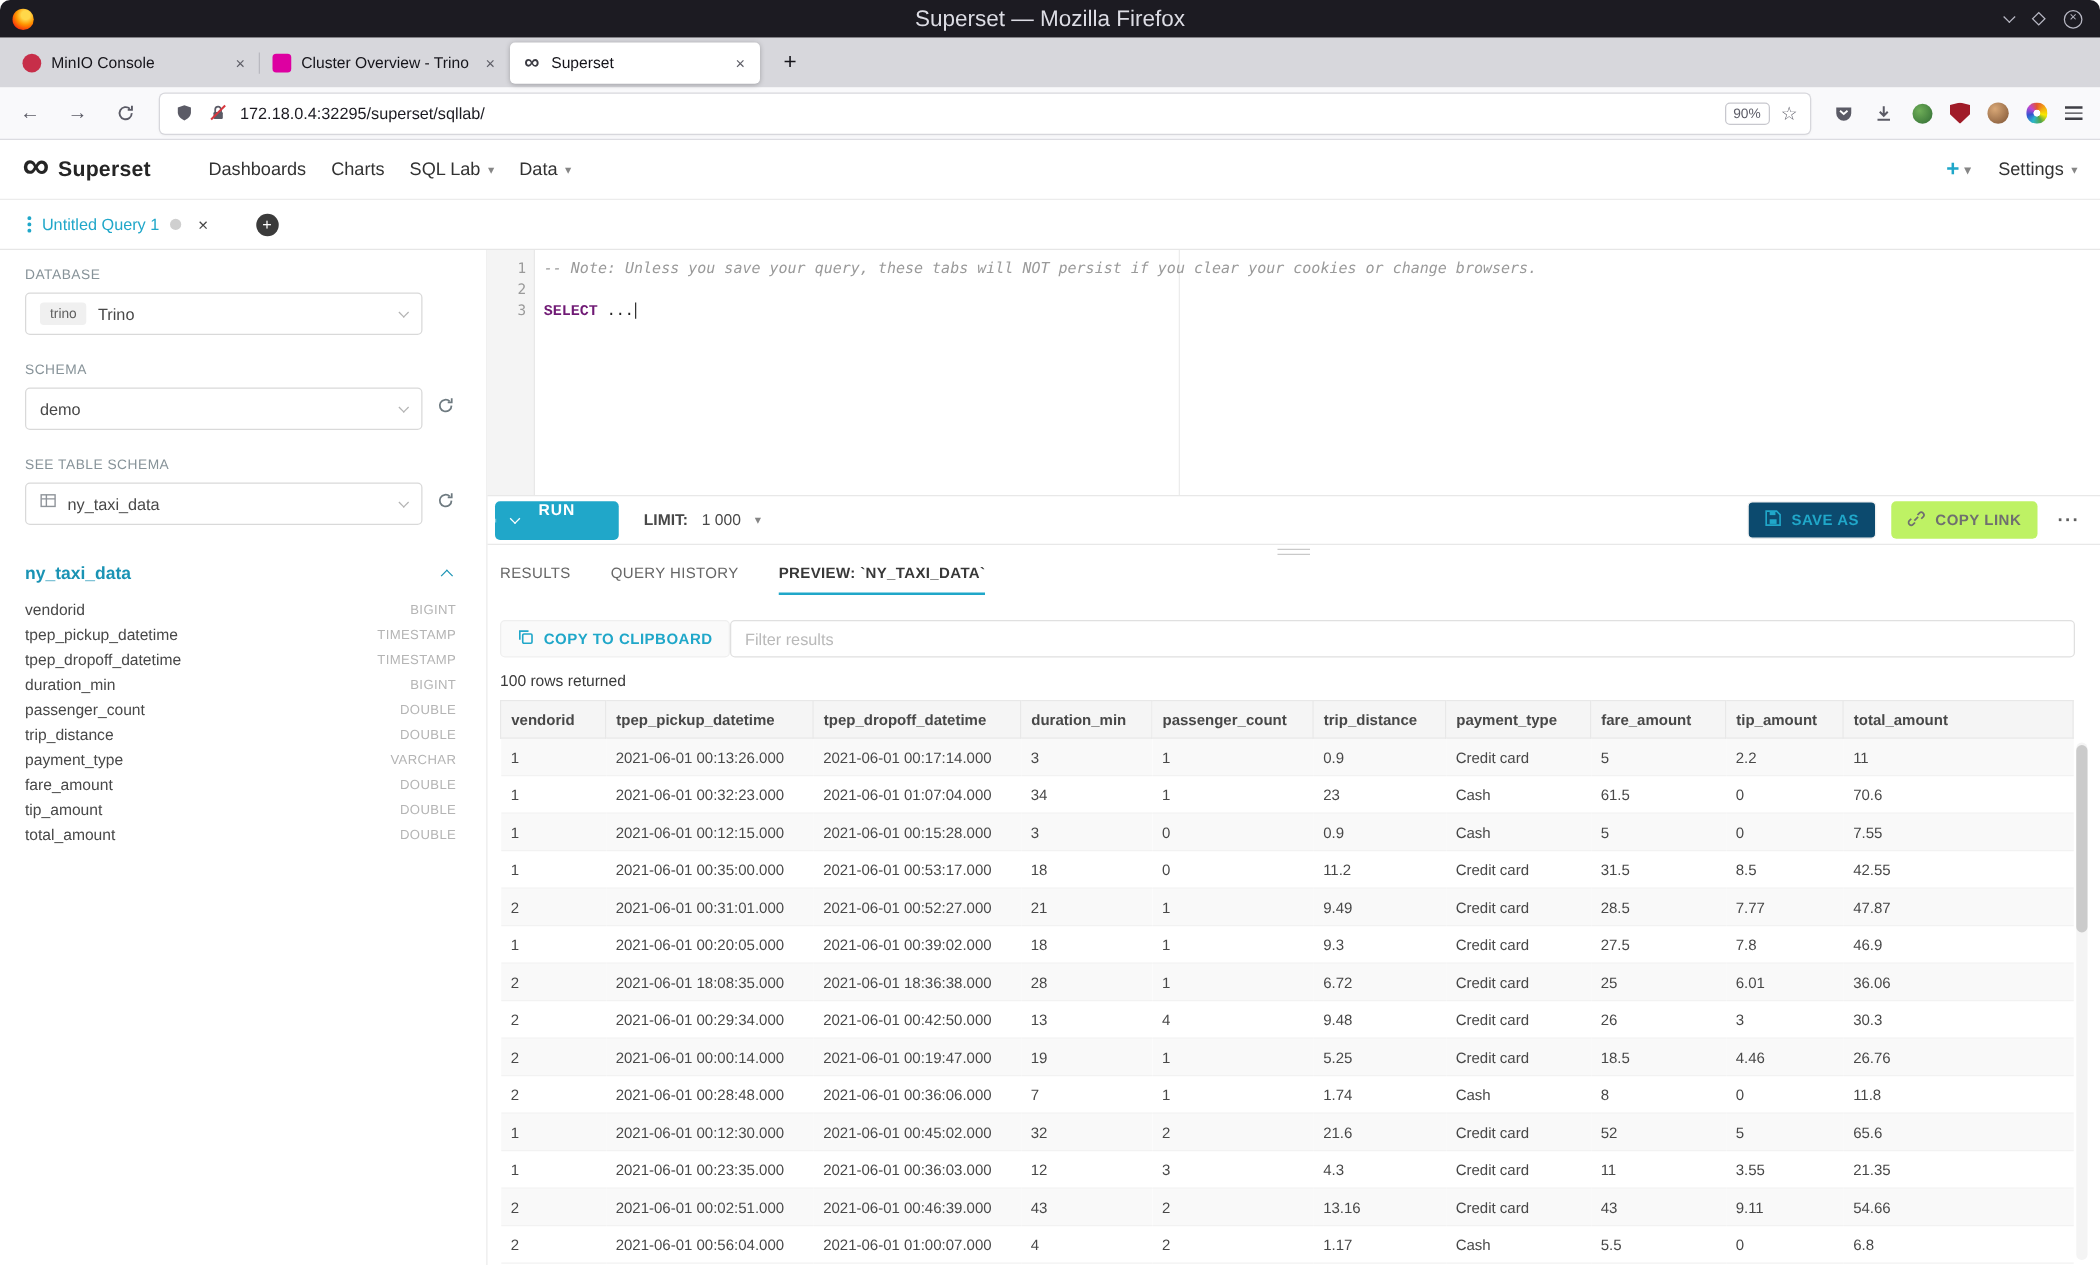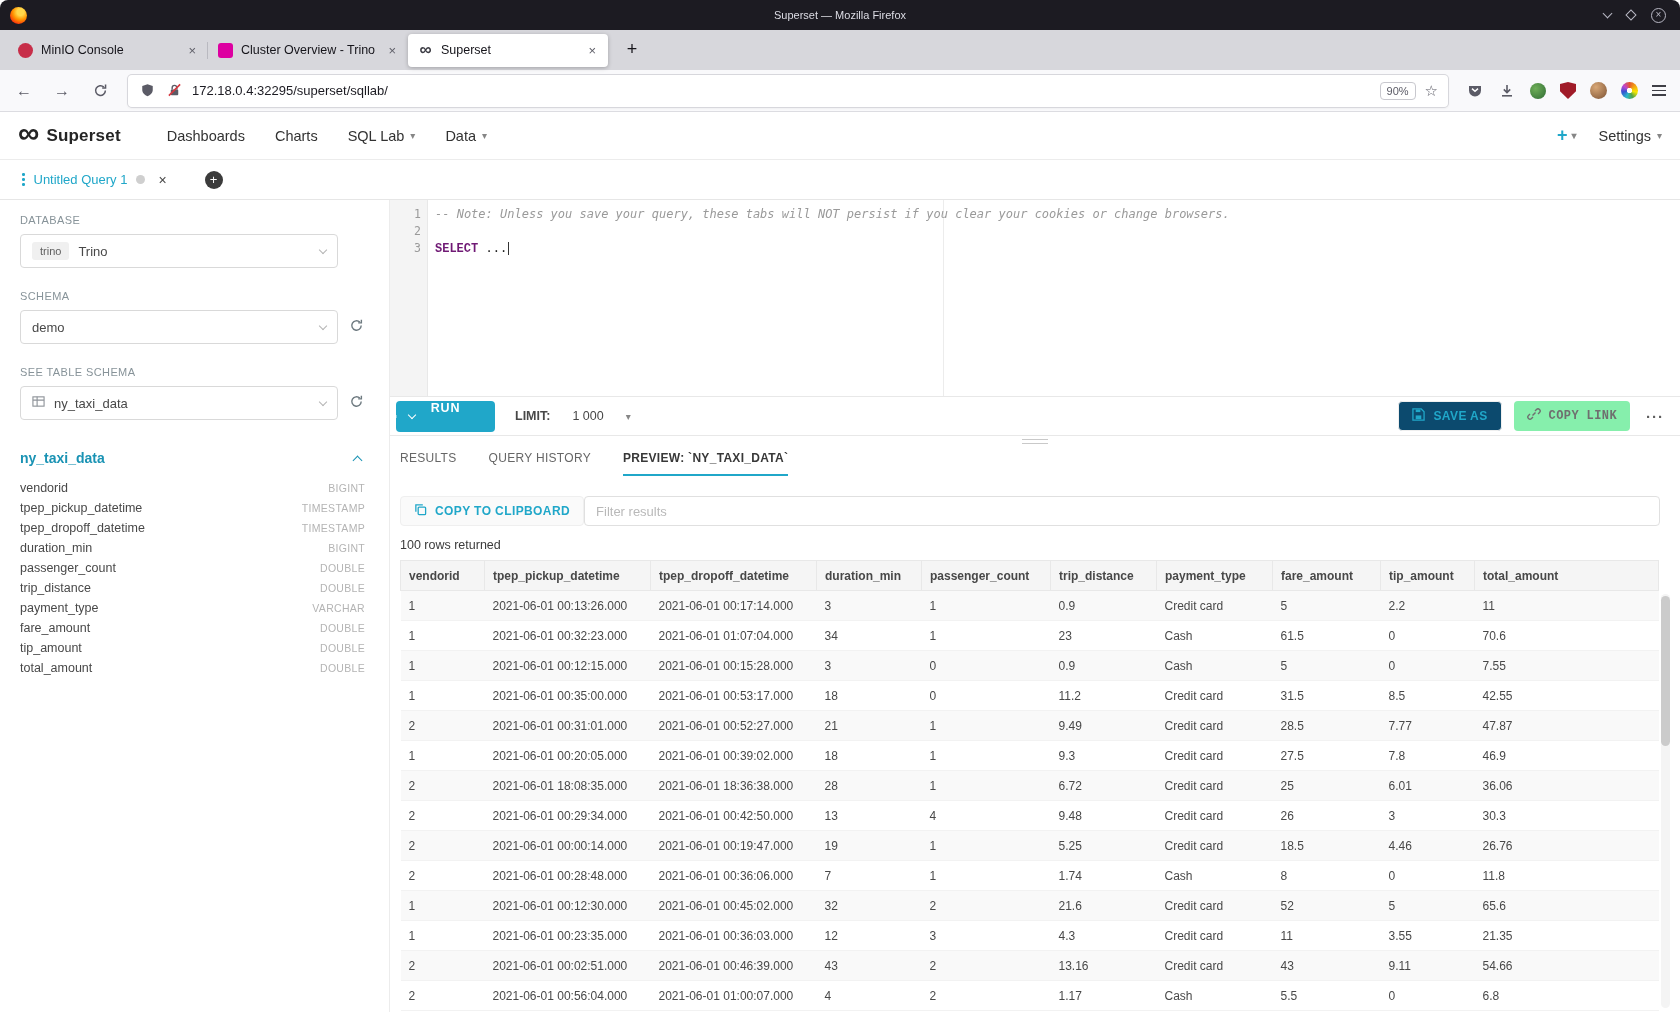--- a/index.html
+++ b/index.html
@@ -3,21 +3,21 @@
 <meta charset="utf-8">
 <style>
 * { box-sizing:border-box; margin:0; padding:0; }
 html,body { width:1680px; height:1012px; overflow:hidden; }
 body { font-family:"Liberation Sans",sans-serif; background:#fff; color:#323232; display:flex; flex-direction:column; }
 
 
 .titlebar { height:30px; background:#1c1b22; display:flex; align-items:center; position:relative; flex:0 0 auto; border-radius:8px 8px 0 0; }
 .ff-logo { width:17px; height:17px; border-radius:50%; margin-left:10px;
   background:radial-gradient(circle at 62% 30%, #ffd84a 0 22%, #ff9500 48%, #f9320c 78%, #a0006e 100%); }
-.tb-title { position:absolute; left:0; right:0; text-align:center; color:#dcdce4; font-size:11px; }
+.tb-title { position:absolute; left:0; right:0; text-align:center; color:#dcdce4; font-size:18px; }
 .tb-controls { position:absolute; right:14px; top:0; height:30px; display:flex; align-items:center; gap:16px; }
 .chev { display:inline-block; width:7px; height:7px; border-right:1.6px solid #b8b8c4; border-bottom:1.6px solid #b8b8c4; transform:rotate(45deg); margin-top:-4px; }
 .diamond { width:8px; height:8px; border:1.5px solid #b8b8c4; transform:rotate(45deg); }
 .circle-x { width:15px; height:15px; border-radius:50%; border:1.5px solid #b8b8c4; color:#b8b8c4; font-size:10px; line-height:11px; text-align:center; }
 
 
 .tabstrip { height:40px; background:#d7d7dc; display:flex; align-items:center; padding:0 8px; flex:0 0 auto; }
 .btab { width:200px; height:33px; display:flex; align-items:center; gap:8px; padding:0 10px; border-radius:4px; font-size:12.5px; color:#15141a; position:relative; }
 .btab + .btab::before { content:""; position:absolute; left:-1px; top:8px; bottom:8px; width:1px; background:#b9b9c0; }
 .btab.active { background:#fff; box-shadow:0 1px 4px rgba(0,0,0,.25); }
@@ -44,21 +44,21 @@
 .ext-avatar { width:17px; height:17px; border-radius:50%; background:radial-gradient(circle at 35% 30%, #d9a877, #7c5233); }
 .ext-pinwheel { width:17px; height:17px; border-radius:50%;
   background:radial-gradient(circle, #fff 0 2.5px, transparent 3px), conic-gradient(#e4572e, #f3a712, #f9e900, #53a548, #2ab7ca, #3454d1, #c045d1, #e4572e); }
 .hamburger { display:flex; flex-direction:column; gap:3px; }
 .hamburger i { width:14px; height:1.8px; background:#3f3f46; }
 
 
 .appheader { height:48px; background:#fff; border-bottom:1px solid #ececec; display:flex; align-items:center; padding:0 18px; flex:0 0 auto; }
 .logo-mark { font-size:30px; font-weight:700; color:#252525; line-height:1; margin-top:-5px; }
 .brand { font-size:17px; font-weight:700; color:#252525; margin-left:7px; letter-spacing:.2px; }
-.app-nav { display:flex; align-items:center; gap:30px; margin-left:46px; font-size:14.5px; color:#323232;text-align:center; }
+.app-nav { display:flex; align-items:center; gap:20px; margin-left:46px; font-size:14.5px; color:#323232;text-align:center; }
 .app-nav .navitem { display:flex; align-items:center; gap:6px; }
 .caret { font-size:10px; color:#868686; }
 .header-right { margin-left:auto; display:flex; align-items:center; gap:8px; }
 .plus-btn { color:#20a7c9; font-size:18px; font-weight:700; display:flex; align-items:center; gap:4px; margin-right:14px; }
 .settings-btn { display:flex; align-items:center; gap:6px; font-size:14.5px; color:#323232; }
 
 
 .qtabs { height:40px; border-bottom:1px solid #e6e6e6; display:flex; align-items:center; padding-left:10px; background:#fff; flex:0 0 auto; }
 .qtab { display:flex; align-items:center; gap:9px; padding:0 12px; height:100%; }
 .vdots { display:flex; flex-direction:column; gap:2.5px; }
@@ -101,26 +101,26 @@
 .code.comment { color:#9a9a9a; font-style:italic; }
 .kw { font-weight:700; color:#701a75;font-family:Liberation Mono, monospace; }
 .cursor { display:inline-block; width:1px; height:13px; background:#333; vertical-align:middle; margin-left:1px; }
 
 
 .run-bar { height:40px; border-top:1px solid #e8e8e8; border-bottom:1px solid #e8e8e8; display:flex; align-items:center; padding:0 16px 0 6px; gap:20px; flex:0 0 auto; }
 .run-btn { display:flex; height:31px; border-radius:4px; overflow:hidden; background:#20a7c9; color:#fff;flex-direction:column; }
 .run-main { width:99px; display:flex; align-items:center; justify-content:center; font-size:12.5px; font-weight:700; letter-spacing:.8px; }
 .run-caret { width:31px; border-left:1px solid rgba(255,255,255,.4); display:flex; align-items:center; justify-content:center; }
 .run-caret .wchev { width:6px; height:6px; border-right:1.6px solid #fff; border-bottom:1.6px solid #fff; transform:rotate(45deg); margin-top:-3px; }
-.limit { display:flex; align-items:center; gap:22px; font-size:12.5px; color:#484848; }
+.limit { display:flex; align-items:center; gap:11px; font-size:12.5px; color:#484848; }
 .limit-label { font-weight:700; }
 .run-right { margin-left:auto; display:flex; align-items:center; gap:12px; }
 .btn { height:30px; display:flex; align-items:center; gap:8px; padding:0 13px; border-radius:4px; font-size:12px; font-weight:700; letter-spacing:.4px; }
 .saveas { background:#0c4a6e; border:1px solid #efefef; color:#20a7c9; }
-.copylink { background:#86efac; color:#6f6f6f;font-family:Liberation Mono, monospace; }
+.copylink { background:#bef264; color:#6f6f6f; }
 .more-dots { color:#5f5f5f; font-size:15px; font-weight:700; letter-spacing:1px; margin-left:4px; }
 
 
 .south { flex:1; min-height:0; display:flex; flex-direction:column; }
 .grip-row { height:10px; display:flex; justify-content:center; align-items:center; flex:0 0 auto; }
 .grip { width:26px; height:5px; border-top:1px solid #c9c9c9; border-bottom:1px solid #c9c9c9; }
 .south-tabs { display:flex; gap:32px; padding-left:10px; height:30px; align-items:flex-end; flex:0 0 auto; }
 .stab { font-size:12px; color:#666; letter-spacing:.3px; padding-bottom:9px; border-bottom:2px solid transparent; }
 .stab.active { color:#383838; font-weight:700; border-bottom-color:#20a7c9; }
 .actions-row { display:flex; align-items:center; margin:20px 20px 0 10px; flex:0 0 auto; }

